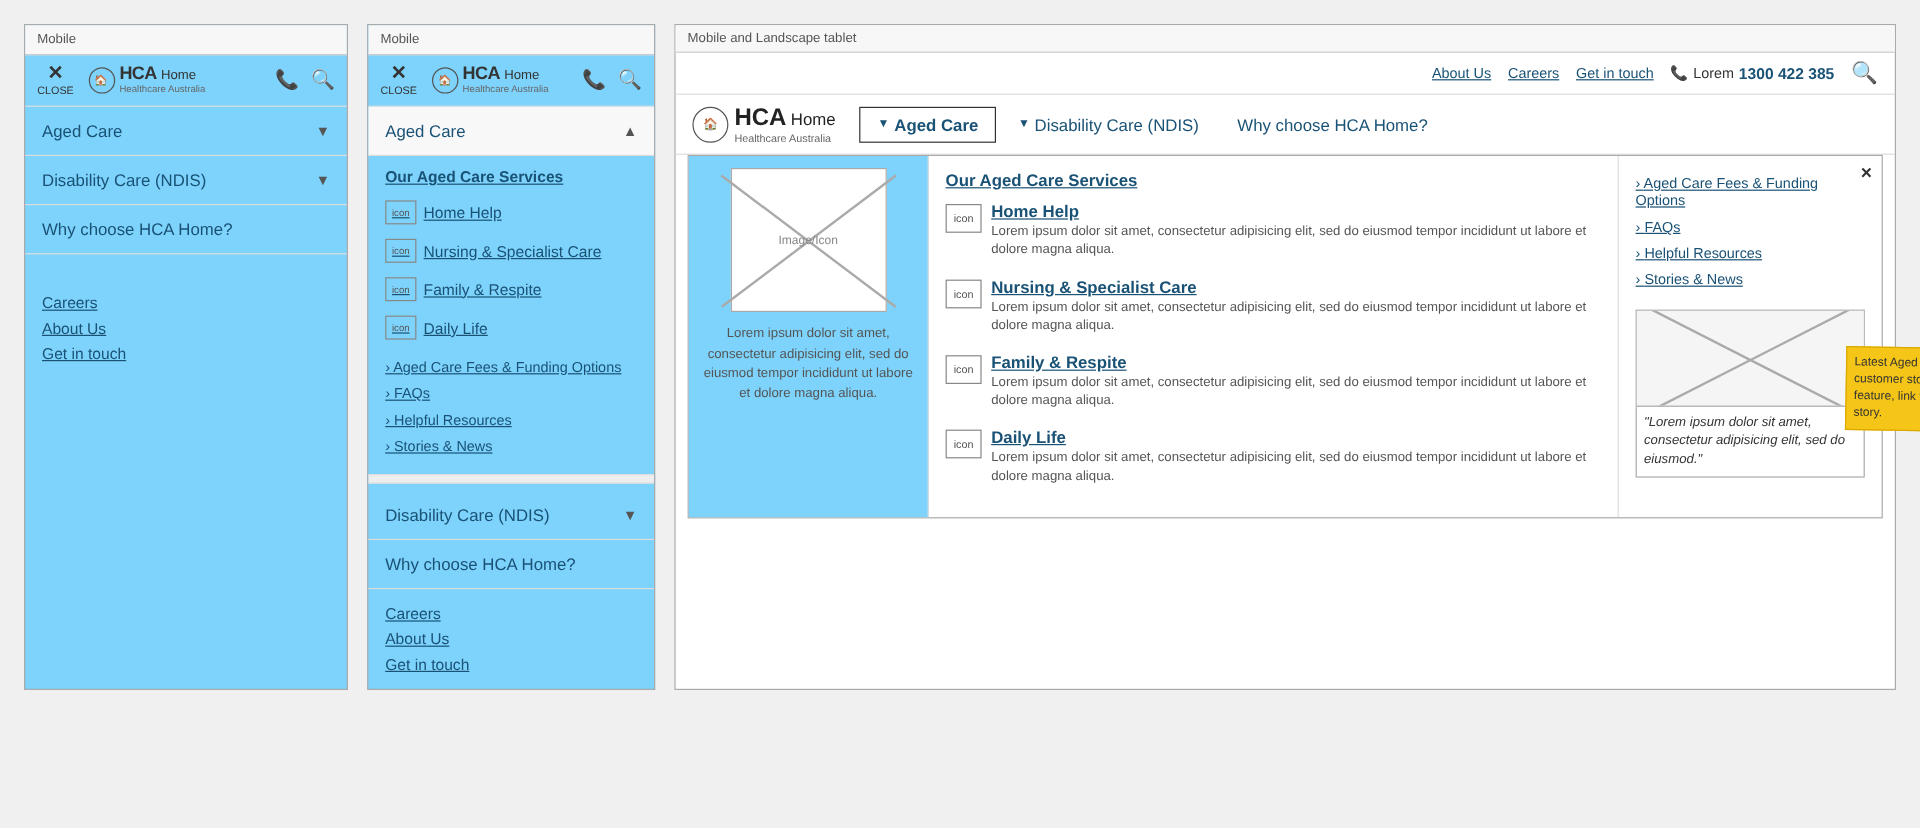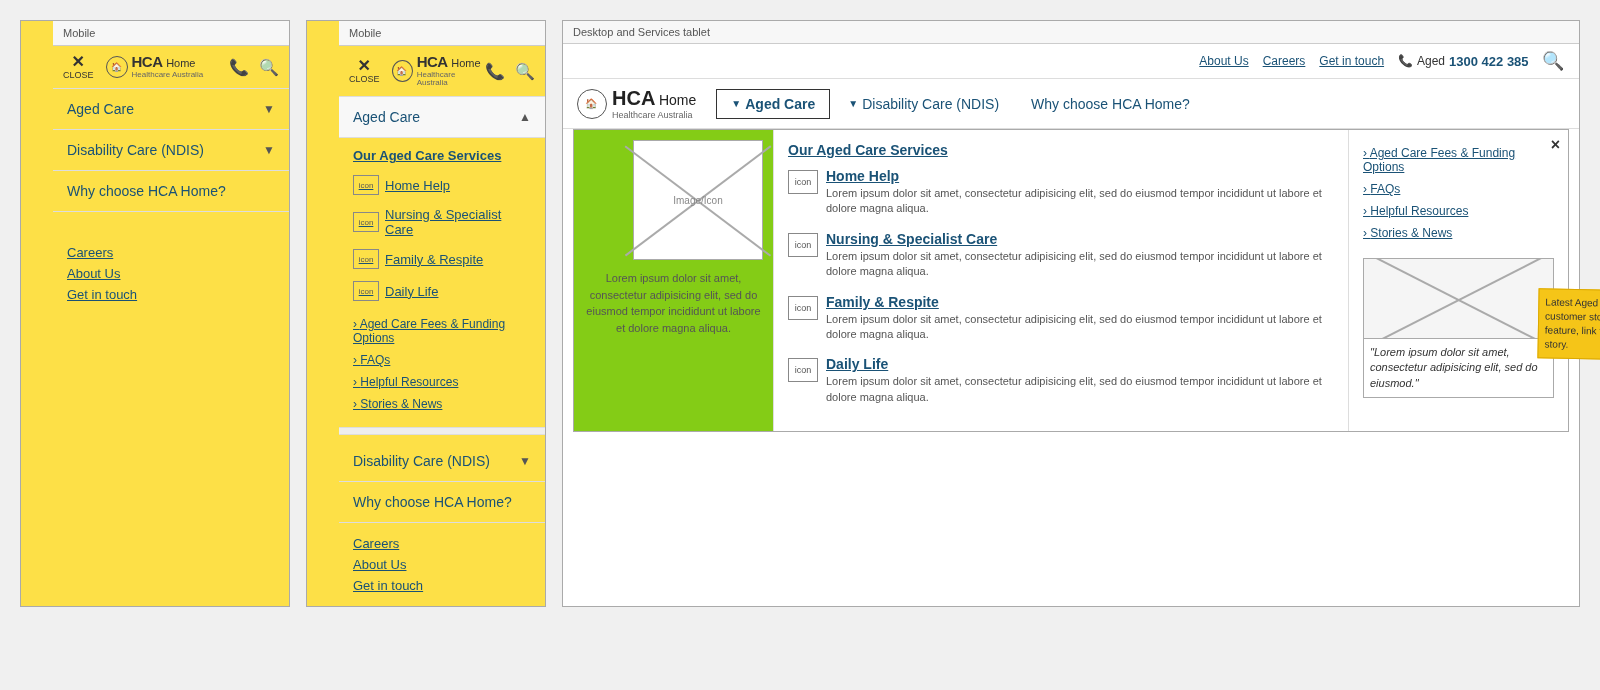--- a/index.html
+++ b/index.html
@@ -9,24 +9,23 @@
       font-size: 13px;
       display: flex;
       gap: 16px;
       padding: 20px;
       min-width: 1600px;
     }
 
     
     .mobile-panel {
       border: 1.5px solid #aaa;
-      background: #fde047;
+      background: #7dd3fc;
       width: 270px;
       flex-shrink: 0;
-      padding-left: 32px;
     }
     .mobile-header {
       background: #f7f7f7;
       border-bottom: 1px solid #ccc;
       padding: 6px 10px;
       font-size: 11px;
       color: #555;
     }
     .mobile-topbar {
       display: flex;
@@ -270,25 +269,25 @@
       border: 1.5px solid #aaa;
       background: #fff;
       margin: 0 10px 10px;
       display: flex;
       position: relative;
     }
     .mega-left {
       width: 200px;
       flex-shrink: 0;
       border-right: 1px solid #ddd;
-      background: #84cc16;
+      background: #7dd3fc;
       padding: 10px;
       display: flex;
       flex-direction: column;
-      align-items: flex-end;
+      align-items: center;
     }
     .placeholder-img {
       width: 130px;
       height: 120px;
       border: 1.5px solid #aaa;
       margin-bottom: 10px;
       position: relative;
       display: flex;
       align-items: center;
       justify-content: center;
@@ -563,29 +562,29 @@
   </div>
 
   <div class="mobile-footer-links">
     <a class="mobile-footer-link">Careers</a>
     <a class="mobile-footer-link">About Us</a>
     <a class="mobile-footer-link">Get in touch</a>
   </div>
 </div>
 
 <div class="desktop-panel">
-  <div class="desktop-label">Desktop and Services tablet</div>
+  <div class="desktop-label">Mobile and Landscape tablet</div>
 
   <div class="desktop-topbar">
     <a class="top-link">About Us</a>
     <a class="top-link">Careers</a>
     <a class="top-link">Get in touch</a>
     <div class="call-area">
       <span>📞</span>
-      <span>Aged</span>
+      <span>Lorem</span>
       <span class="call-number">1300 422 385</span>
     </div>
     <span class="search-icon-lg">🔍</span>
   </div>
 
   <div class="desktop-navbar">
     <div class="desktop-logo">
       <div class="desktop-logo-icon">🏠</div>
       <div class="desktop-logo-text">
         <div>

